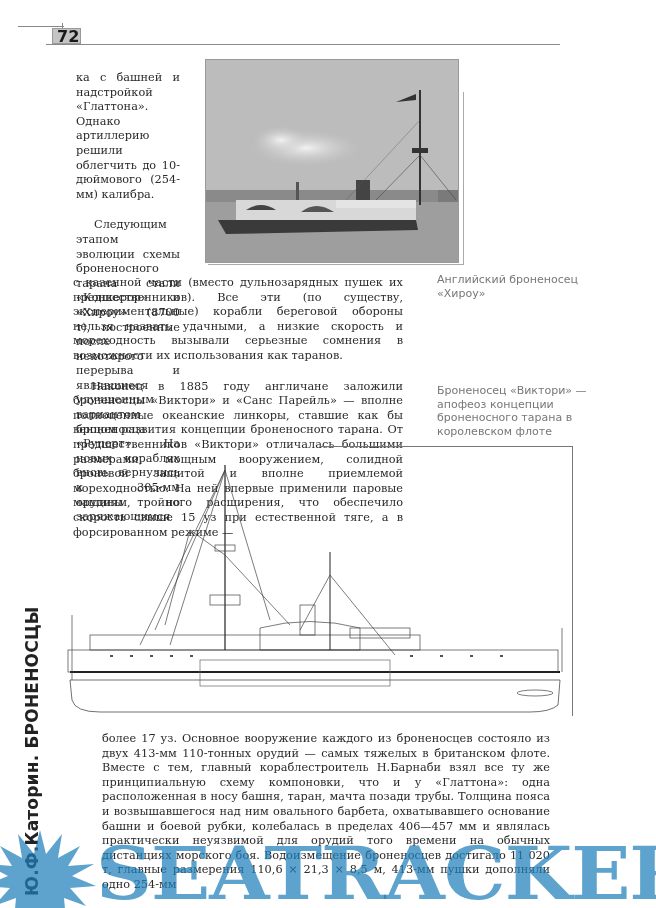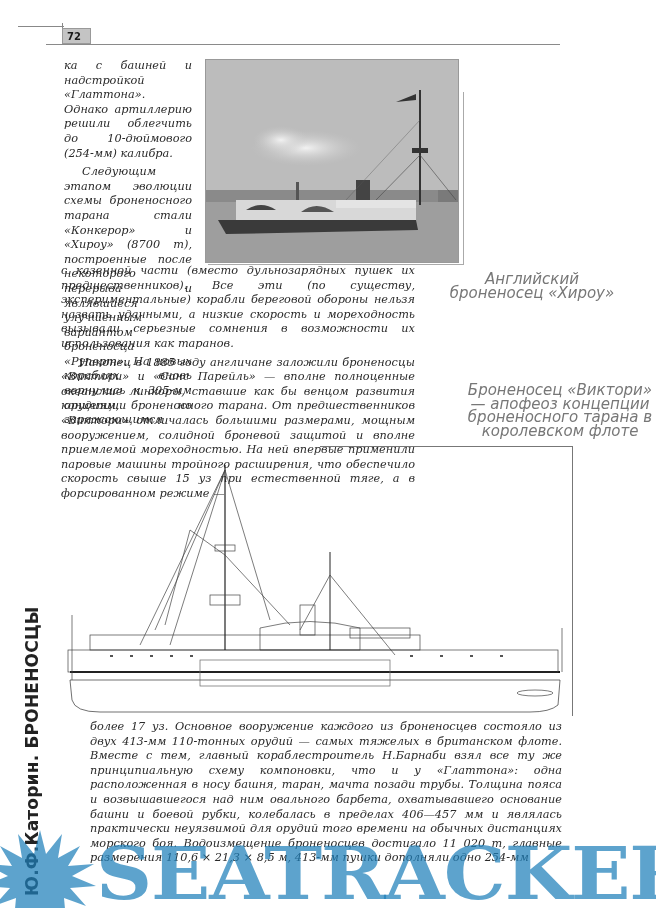--- a/index.html
+++ b/index.html
@@ -1,38 +1,38 @@
 <!DOCTYPE html>
 <html><head>
   <meta charset="utf-8">
   <style>
     html, body { margin: 0; padding: 0; background: #ffffff; }
     body { width: 656px; height: 908px; position: relative; overflow: hidden;
            font-family: "DejaVu Serif", serif; color: #2a2a2a; }
     .header-line { position: absolute; left: 46px; top: 44px; width: 514px; height: 1px; background: #8a8a8a; }
     .header-tick { position: absolute; left: 18px; top: 26px; width: 46px; height: 1px; background: #888; }
     .header-tickv { position: absolute; left: 62px; top: 23px; width: 1px; height: 8px; background: #888; }
-    .page-num { position: absolute; left: 62px; top: 28px; width: 29px; height: 16px; background: #c4c4c4;
+    .page-num { position: absolute; left: 52px; top: 28px; width: 29px; height: 16px; background: #c4c4c4;
                 border: 1px solid #999; box-sizing: border-box; font-family: "DejaVu Sans", sans-serif;
-                font-weight: bold; font-size: 10px; color: #1a1a1a; padding-left: 4px; line-height: 15px; }
+                font-weight: bold; font-size: 16px; color: #1a1a1a; padding-left: 4px; line-height: 15px; }
     .text { font-size: 11.3px; line-height: 14.6px; text-align: justify; margin: 0; }
-    .text p { margin: 4px; font-style: italic; }
+    .text p { margin: 16px; }
     .indent { text-indent: 18px; }
     .col-narrow { position: absolute; left: 60px; top: 55px; width: 136px; }
     .col-wide { position: absolute; left: 57px; top: 260px; width: 362px; }
     .col-bottom { position: absolute; left: 86px; top: 716px; width: 480px; }
     .photo { position: absolute; left: 205px; top: 59px; width: 252px; height: 202px; border: 1px solid #999;
              background: linear-gradient(180deg, #b9b9b9 0%, #c6c6c6 35%, #bdbdbd 62%, #9a9a9a 68%, #a6a6a6 100%);
              overflow: hidden; }
     .photo-frame-r { position: absolute; left: 463px; top: 92px; width: 1px; height: 173px; background: #aaa; }
     .photo-frame-b { position: absolute; left: 208px; top: 264px; width: 256px; height: 1px; background: #aaa; }
-    .caption { position: absolute; font-family: "DejaVu Sans", sans-serif; font-style: italic; font-size: 15px;
-               line-height: 13.5px; color: #777; text-align: center; }
+    .caption { position: absolute; font-family: "DejaVu Sans", sans-serif; font-size: 11px;
+               line-height: 13.5px; color: #777; }
     .cap1 { left: 437px; top: 273px; width: 190px; }
-    .cap2 { left: 437px; top: 384px; width: 190px; margin-left: 28px; }
+    .cap2 { left: 437px; top: 384px; width: 190px; }
     .drawing-frame-top { position: absolute; left: 320px; top: 446px; width: 252px; height: 1px; background: #777; }
     .drawing-frame-r { position: absolute; left: 572px; top: 446px; width: 1px; height: 270px; background: #777; }
     .drawing { position: absolute; left: 60px; top: 450px; width: 520px; height: 265px; }
     .vertical-title { position: absolute; left: 22px; top: 896px; transform-origin: left top; transform: rotate(-90deg);
                       font-family: "DejaVu Sans", sans-serif; font-weight: bold; font-size: 17px; color: #222;
                       white-space: nowrap; letter-spacing: 0.2px; }
     .wm-text { position: absolute; left: 96px; top: 838px; font-family: "DejaVu Serif", serif; font-weight: bold;
                font-size: 72px; line-height: 72px; color: rgba(30,128,186,0.72); letter-spacing: -1px;
                transform: scaleX(1.08); transform-origin: left top; white-space: nowrap; }
     .starburst { position: absolute; left: -20px; top: 820px; width: 120px; height: 100px; }

